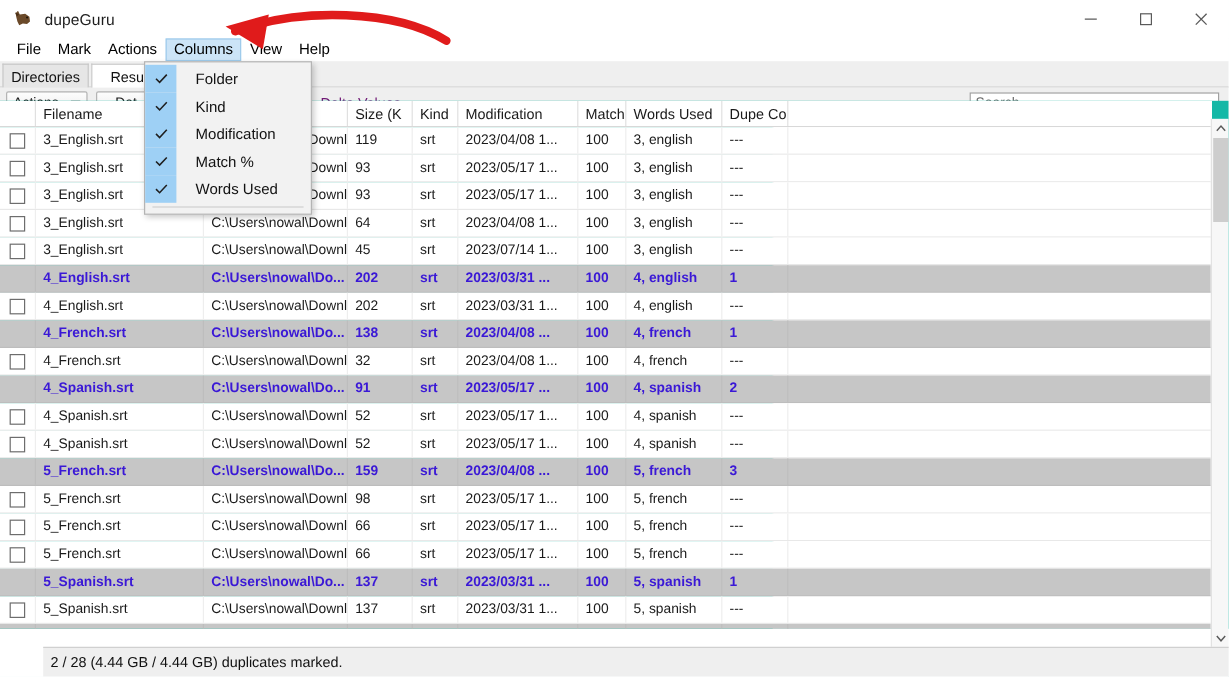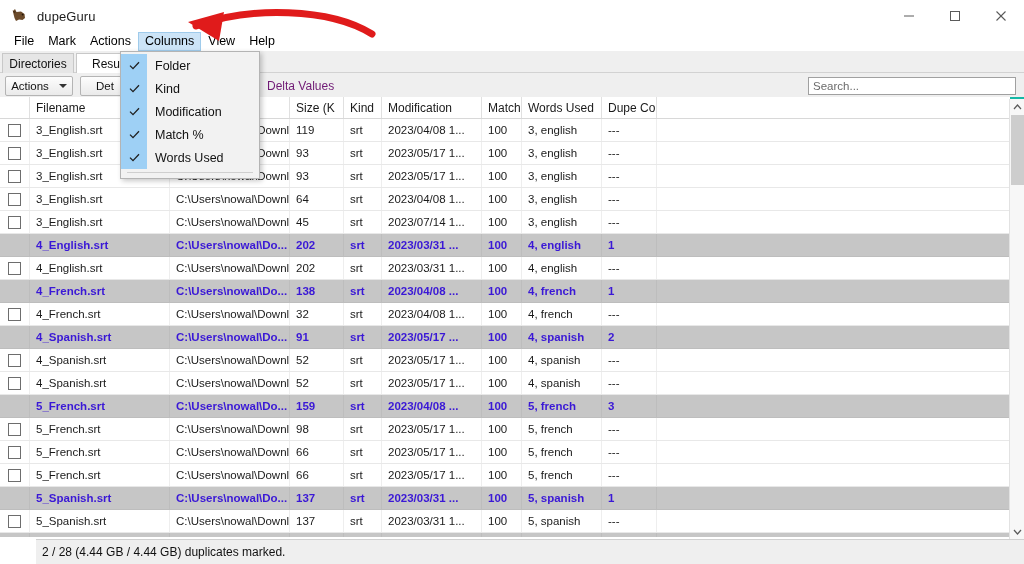--- a/index.html
+++ b/index.html
@@ -140,21 +140,21 @@
     font-size: 11.5px;
     font-family: "Liberation Sans", sans-serif;
     color: #222;
     padding: 0 4px;
     outline: none;
   }
   .search-input::placeholder { color: #6b6b6b; }
 
   
   .table-area {
-    position: absolute; left: 0; top: 97px;
+    position: absolute; left: 0; top: 84px;
     width: 1024px; height: 440px;
     background: #14b8a6;
     overflow: hidden;
     text-align: center;
   }
   .grid { position: absolute; left: 0; top: 0; width: 1009px; }
 
   .hdr {
     display: flex;
     height: 22px;
@@ -277,21 +277,21 @@
     position: relative;
   }
   .dd-check {
     width: 26px; height: 23px;
     background: #9ed0f5;
     display: flex; align-items: center; justify-content: center;
     flex: none;
   }
   .dd-check svg { display: block; }
   .dd-nocheck { width: 26px; height: 23px; flex: none; }
-  .dd-label { padding-left: 8px; }
+  .dd-label { padding-left: 8px; margin-left: 8px; }
   .dd-sep {
     height: 1px; background: #cfcfcf;
     margin: 3px 6px 3px 6px;
   }
 
   
   .annot {
     position: absolute; left: 0; top: 0;
     width: 1024px; height: 564px;
     pointer-events: none; z-index: 90;

